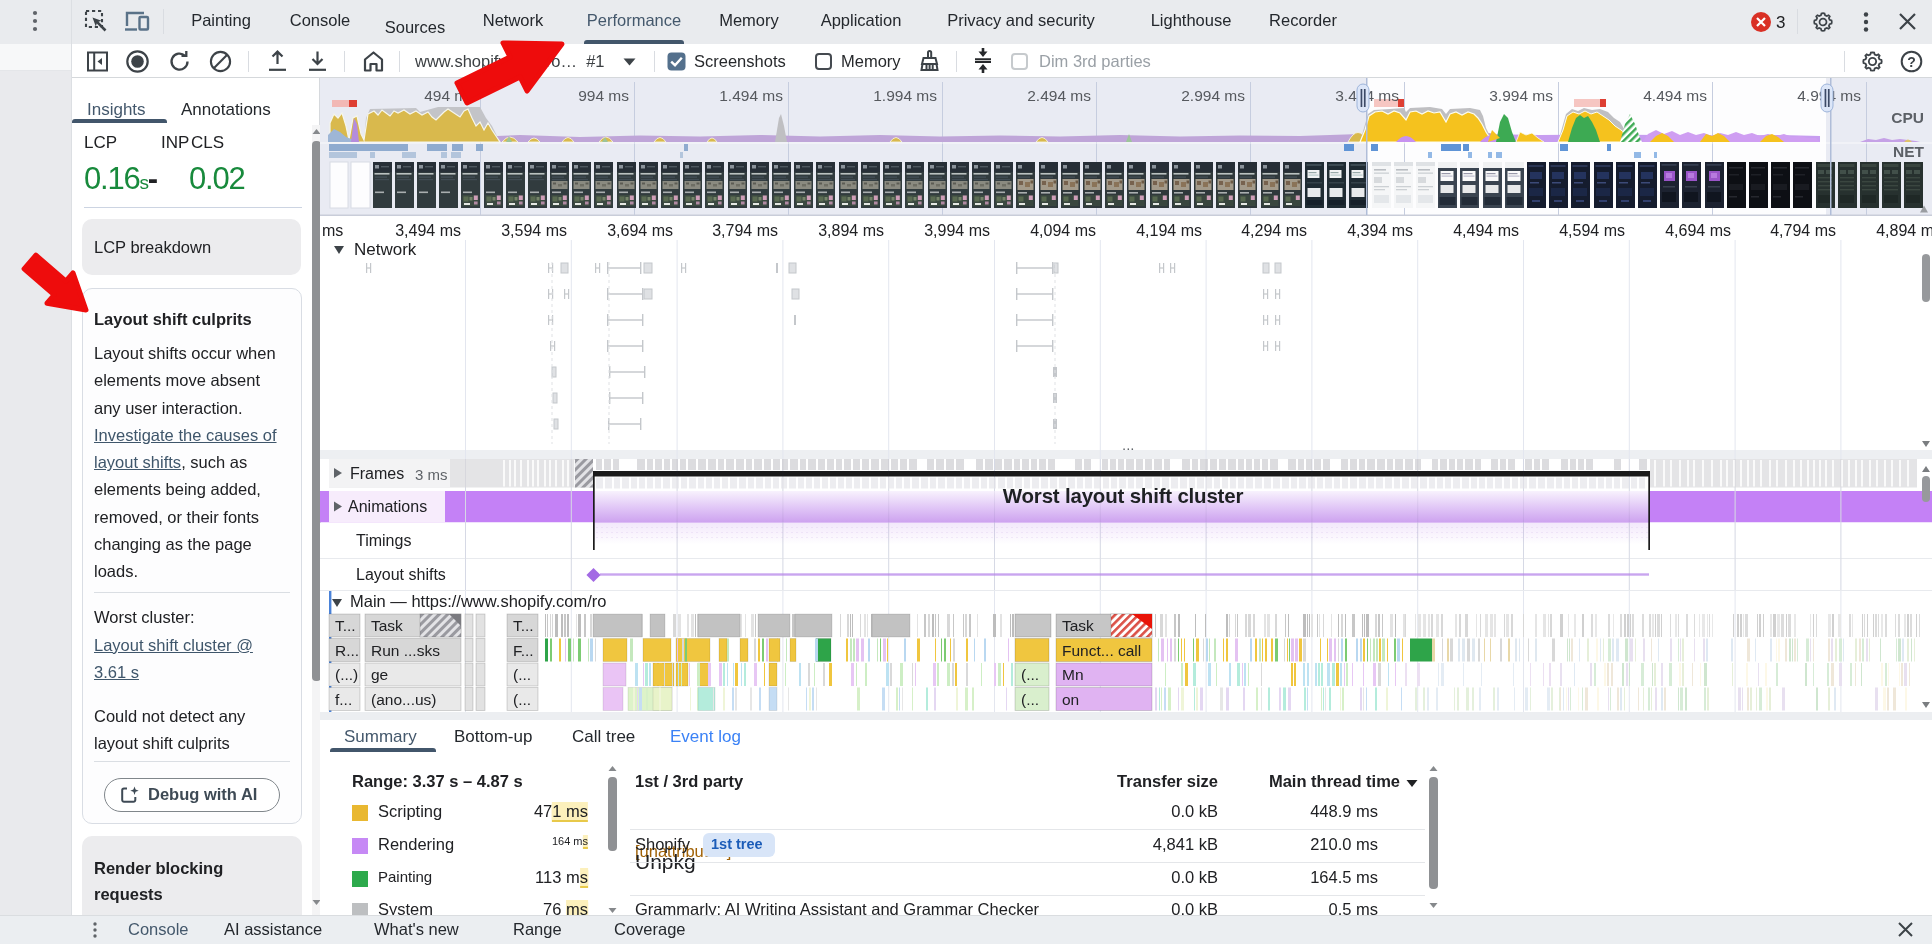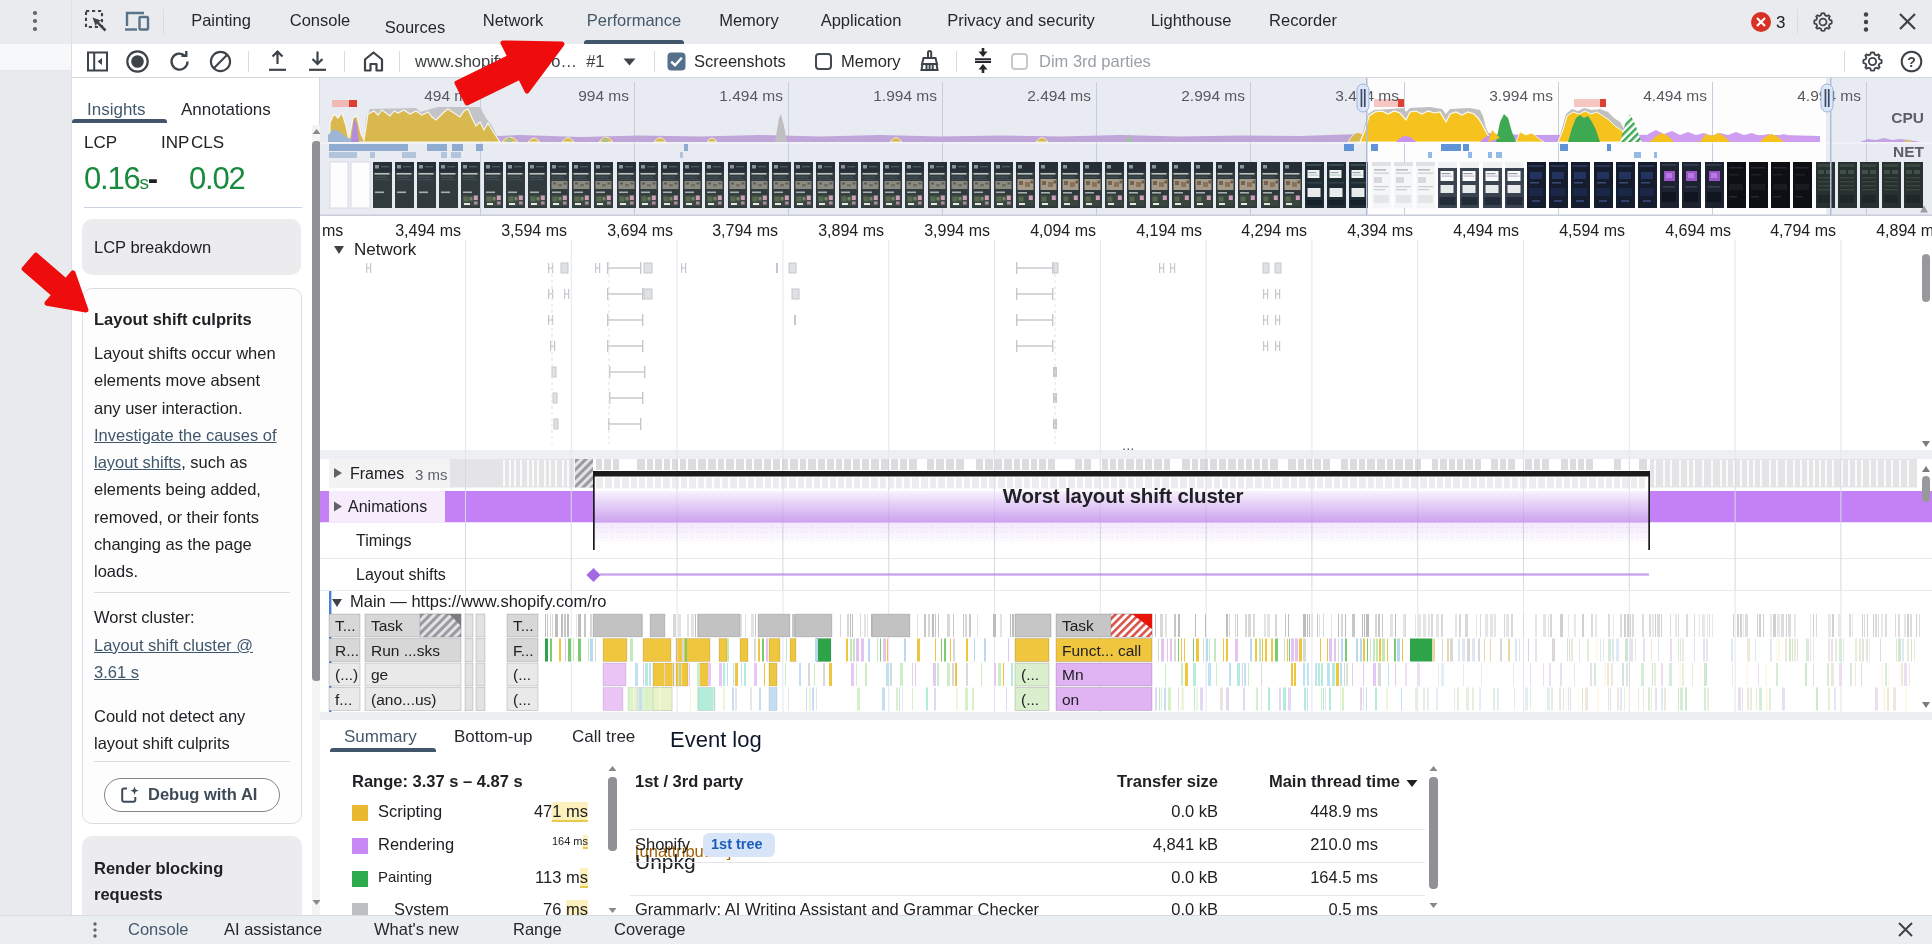--- a/index.html
+++ b/index.html
@@ -2491,34 +2491,34 @@
     <path d="M1602 363 L1610 363 L1606 369 Z" fill="#7a7d80"></path>
     <rect x="1602" y="176" width="8" height="48" rx="4" fill="#97999c"></rect>
     <path d="M1602 394 L1610 394 L1606 388 Z" fill="#7a7d80"></path>
     <rect x="1602" y="398" width="8" height="26" rx="4" fill="#97999c"></rect>
     <path d="M1602 624 L1610 624 L1606 630 Z" fill="#7a7d80"></path>
   </svg>
 <div class="abs" style="left:320px;top:720px;width:1612px;height:195px;background:#fff"></div>
 <div class="txt" style="left:344px;top:727px;font-size:17px;color:#44586c">Summary</div>
 <div class="txt" style="left:454px;top:727px;font-size:17px;color:#24282d">Bottom-up</div>
 <div class="txt" style="left:572px;top:727px;font-size:17px;color:#24282d">Call tree</div>
-<div class="txt" style="left:670px;top:727px;font-size:22px;color:#0f172a">Event log</div>
+<div class="txt" style="left:670px;top:727px;font-size:17px;color:#3b82f6">Event log</div>
 <div class="abs" style="left:330px;top:748px;width:106px;height:4px;background:#42566b;border-radius:3px 3px 0 0"></div>
 <div class="txt" style="left:352px;top:772px;font-size:16.5px;font-weight:bold;color:#202124">Range: 3.37 s – 4.87 s</div>
 <div class="abs" style="left:352px;top:805px;width:16px;height:16px;background:#e9b831"></div>
 <div class="txt" style="left:378px;top:802px;font-size:16.5px;color:#202124">Scripting</div>
 <div class="txt" style="left:588px;top:802px;font-size:16.5px;color:#202124;transform:translateX(-100%)">47<span style="background:#fcf0bc;box-shadow:0 2px 0 #e8c94a">1 ms</span></div>
 <div class="abs" style="left:352px;top:838px;width:16px;height:16px;background:#c689f5"></div>
 <div class="txt" style="left:378px;top:835px;font-size:16.5px;color:#202124">Rendering</div>
 <div class="txt" style="left:588px;top:835px;font-size:11px;color:#202124;transform:translateX(-100%)">164 m<span style="background:#fcf0bc;box-shadow:0 2px 0 #e8c94a">s</span></div>
 <div class="abs" style="left:352px;top:871px;width:16px;height:16px;background:#2daa4c"></div>
 <div class="txt" style="left:378px;top:868px;font-size:15px;color:#202124">Painting</div>
 <div class="txt" style="left:588px;top:868px;font-size:16.5px;color:#202124;transform:translateX(-100%)">113 m<span style="background:#fcf0bc;box-shadow:0 2px 0 #e8c94a">s</span></div>
 <div class="abs" style="left:352px;top:903px;width:16px;height:16px;background:#bdbfc1"></div>
-<div class="txt" style="left:394px;top:900px;font-size:16.5px;color:#202124">System</div>
+<div class="txt" style="left:378px;top:900px;font-size:16.5px;color:#202124">System</div>
 <div class="txt" style="left:588px;top:900px;font-size:16.5px;color:#202124;transform:translateX(-100%)">76 <span style="background:#fcf0bc;box-shadow:0 2px 0 #e8c94a">ms</span></div>
 <svg class="ic" style="left:607px;top:764px" width="11" height="10" viewBox="0 0 11 10">
     <path d="M1.5 7 L5.5 2 L9.5 7 Z" fill="#86898c"></path>
   </svg>
 <div class="abs" style="left:608px;top:777px;width:9px;height:74px;background:#8f9194;border-radius:4px"></div>
 <svg class="ic" style="left:607px;top:905px" width="11" height="10" viewBox="0 0 11 10">
     <path d="M1.5 3 L5.5 8 L9.5 3 Z" fill="#86898c"></path>
   </svg>
 <div class="txt" style="left:635px;top:772px;font-size:16.5px;font-weight:bold;color:#202124">1st / 3rd party</div>
 <div class="txt" style="left:1218px;top:772px;font-size:16.5px;font-weight:bold;color:#202124;transform:translateX(-100%)">Transfer size</div>

